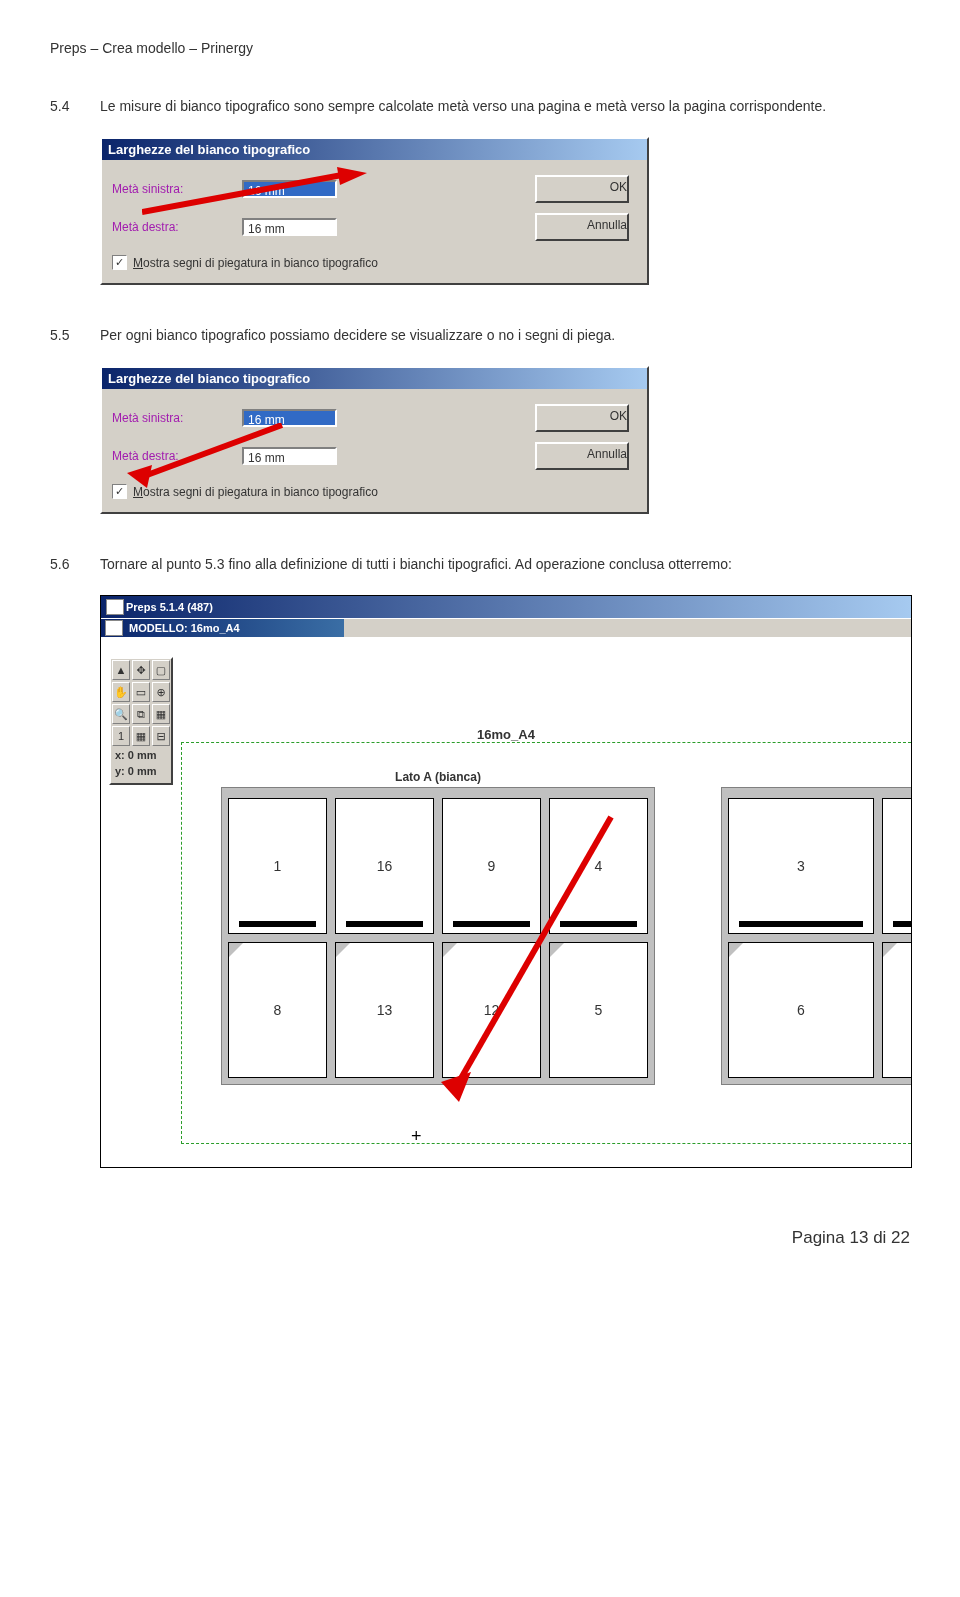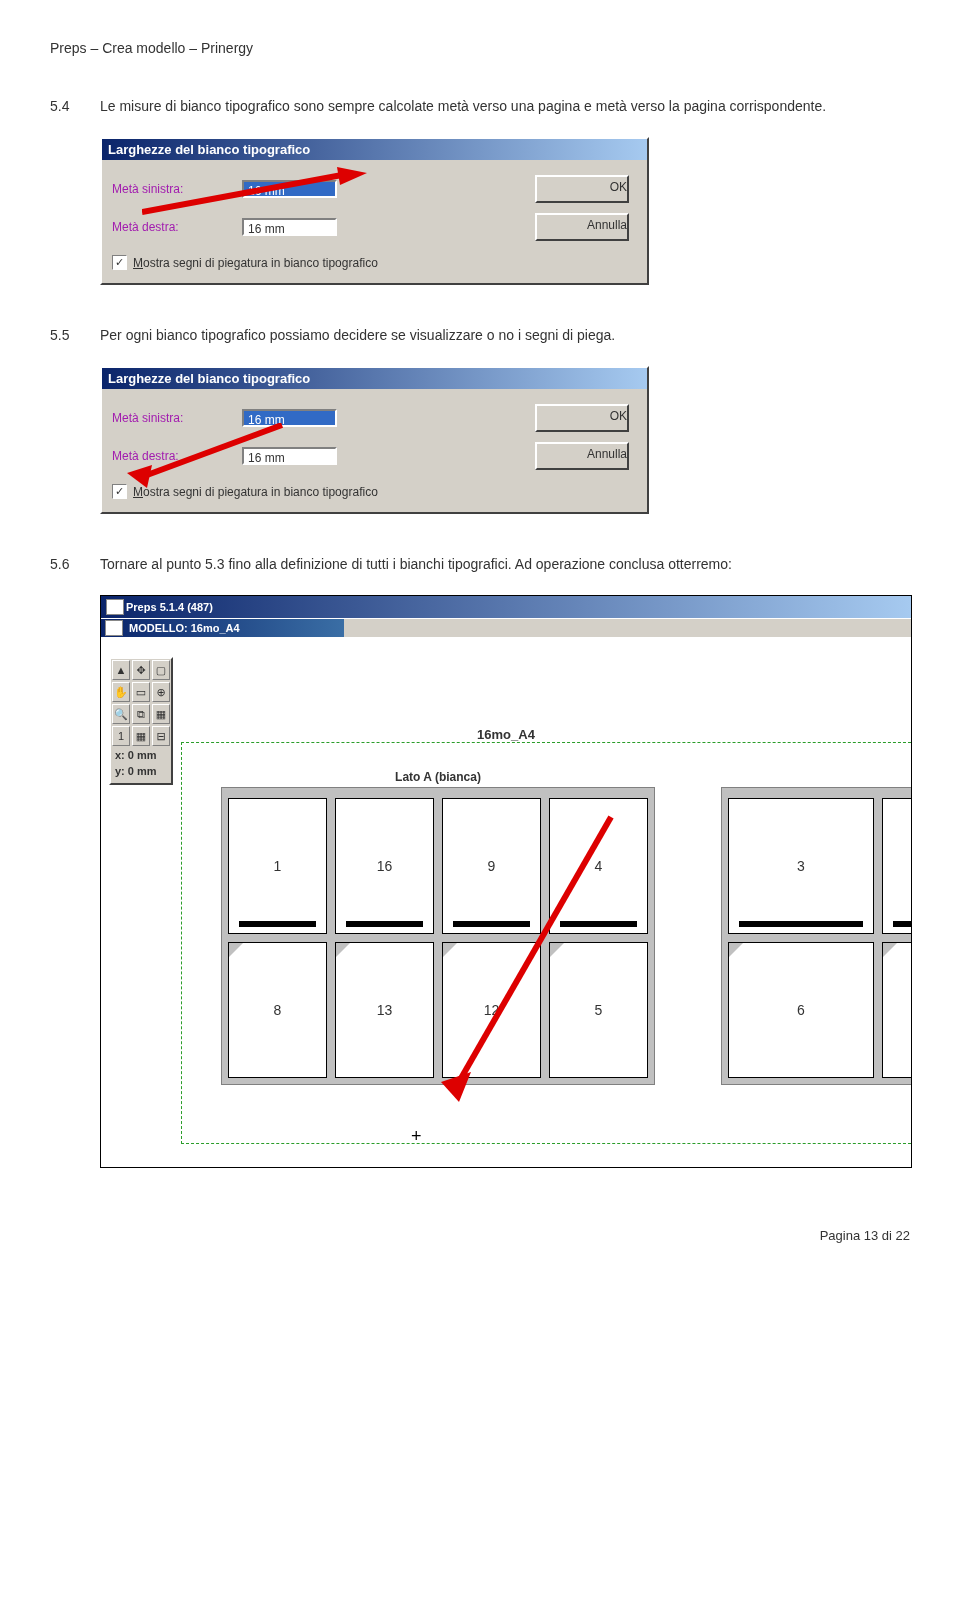--- a/index.html
+++ b/index.html
@@ -213,21 +213,21 @@
     top: 0; left: 0;
     width: 0; height: 0;
     border-top: 14px solid #c0c0c0;
     border-right: 14px solid transparent;
   }
   .page-cell.bottom .fold { top: 0; }
   .plus { position: absolute; bottom: 20px; left: 310px; font-size: 18px; color: #000; }
   .footer {
     text-align: right;
     margin-top: 60px;
-    font-size: 13px;
+    font-size: 17px;
   }
 </style>
 </head>
 <body>
 
 <div class="header">Preps – Crea modello – Prinergy</div>
 
 <div class="para">
   <div class="num">5.4</div>
   <div class="txt">Le misure di bianco tipografico sono sempre calcolate metà verso una pagina e metà verso la pagina corrispondente.</div>

